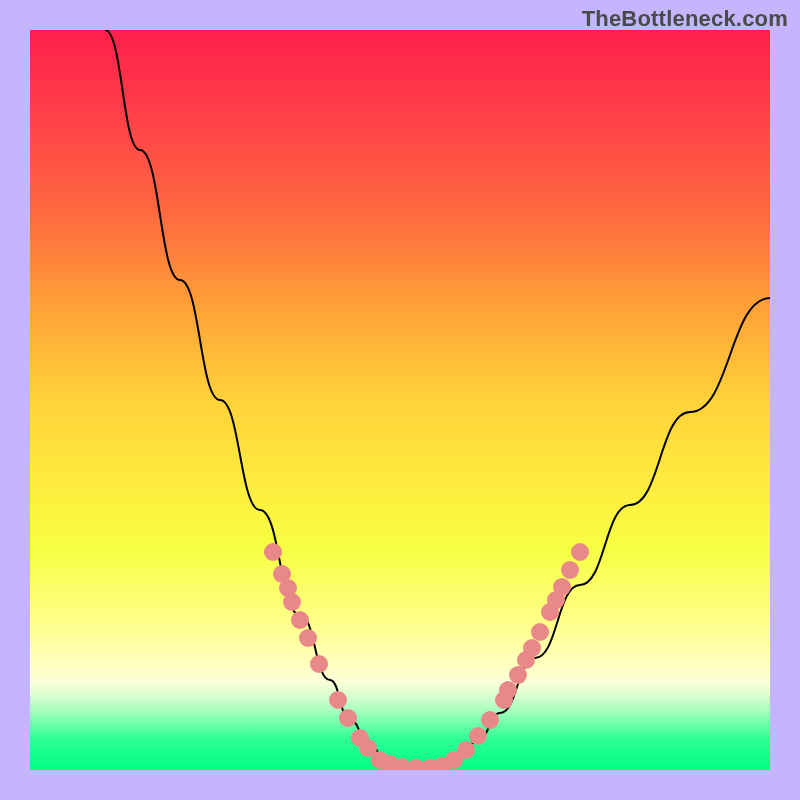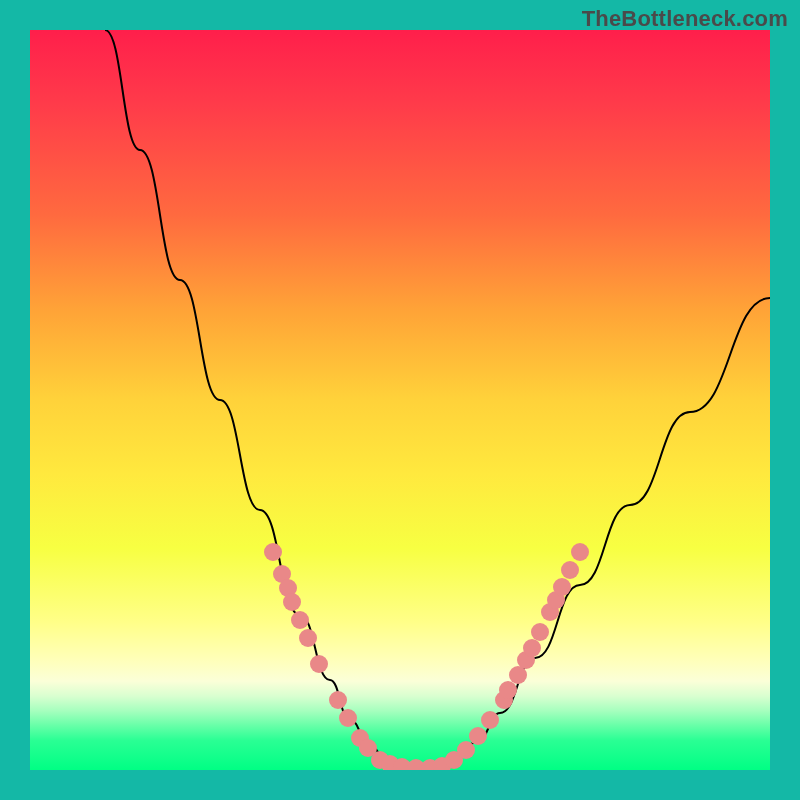--- a/index.html
+++ b/index.html
@@ -8,21 +8,21 @@
     width: 800px;
     height: 800px;
     overflow: hidden;
     background: #000;
     font-family: Arial, Helvetica, sans-serif;
   }
   .stage {
     position: relative;
     width: 800px;
     height: 800px;
-    background: #14b8a6;
+    background: #c4b5fd;
   }
   .watermark {
     position: absolute;
     top: 6px;
     right: 12px;
     color: #4a4a4a;
     font-size: 22px;
     font-weight: 600;
     letter-spacing: 0.2px;
     z-index: 5;

